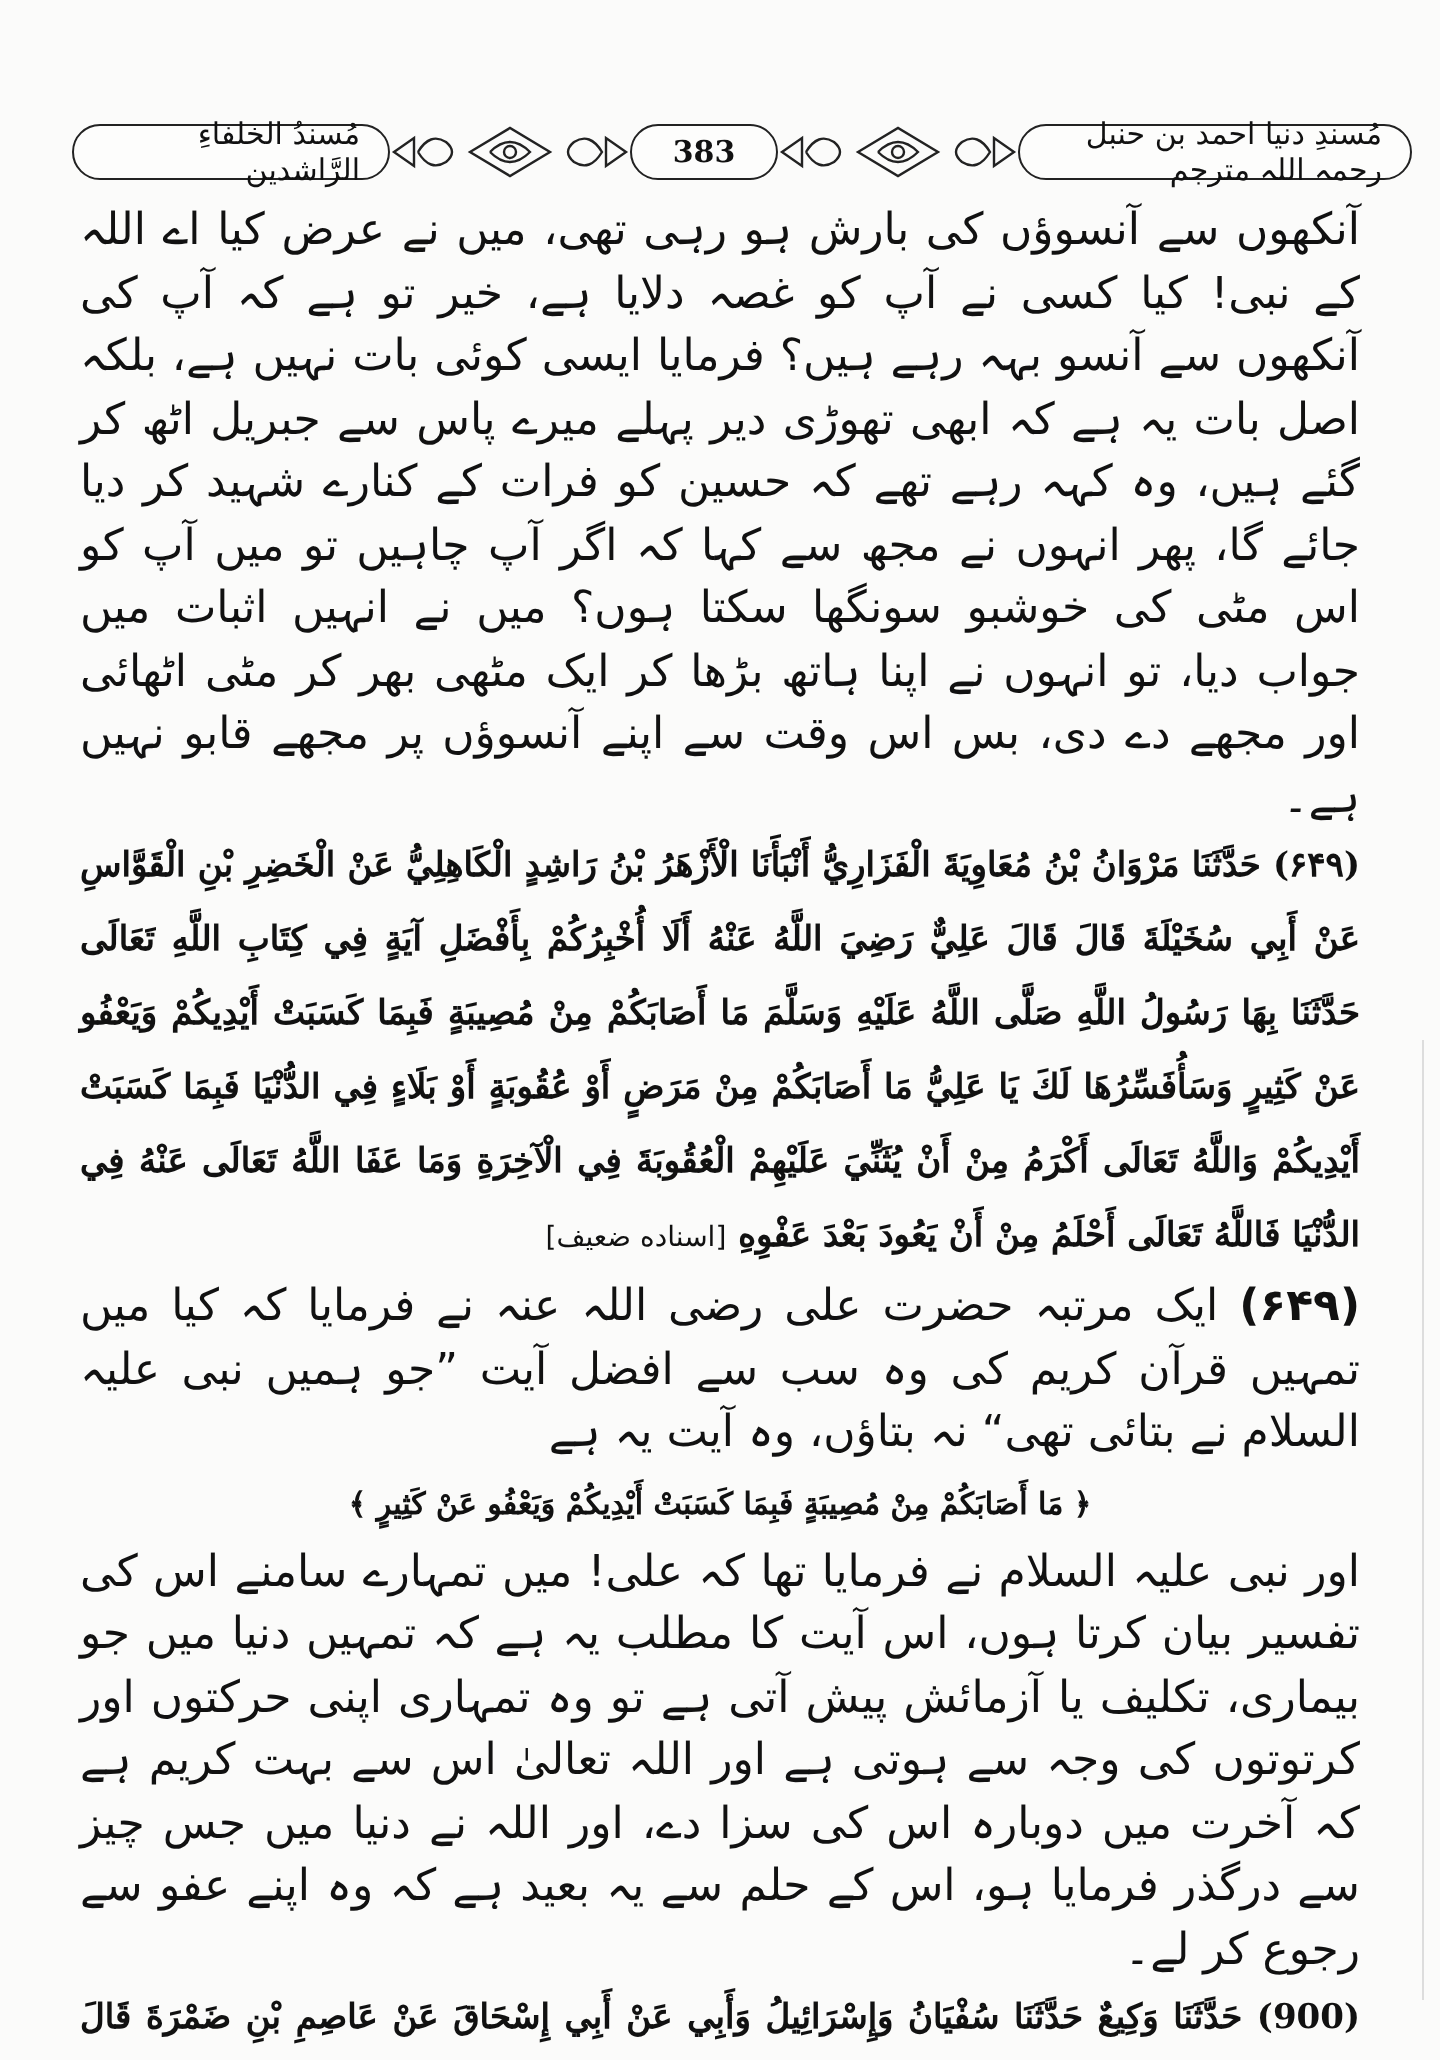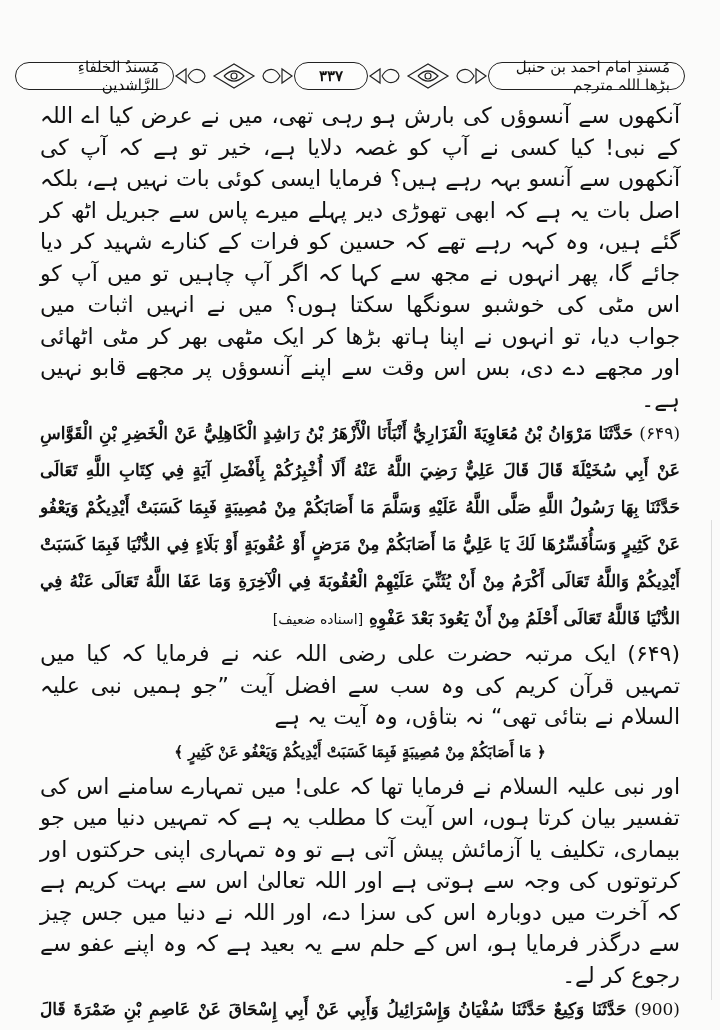--- a/index.html
+++ b/index.html
@@ -2,21 +2,21 @@
 <html><head>
 <meta charset="utf-8">
 <style>
   html, body { margin: 0; padding: 0; }
   body {
     width: 720px; height: 1030px; background: #fbfbfa; position: relative; overflow: hidden;
     font-family: "DejaVu Sans", sans-serif; color: #111;
   }
   .page { position: absolute; left: 0; top: 0; width: 720px; height: 1030px; }
   .header {
-    position: absolute; top: 60px; left: 15px; width: 670px; height: 32px;
+    position: absolute; top: 60px; left: 36px; width: 670px; height: 32px;
     display: flex; align-items: center; justify-content: space-between;
   }
   .cap {
     height: 26px; border: 1.5px solid #222; border-radius: 14px;
     display: flex; align-items: center; justify-content: center;
     font-family: "DejaVu Serif", serif; font-size: 15px; padding: 0 14px; direction: rtl; background: #fdfdfc;
   }
   .cap.left { width: 170px; }
   .cap.right { width: 220px; }
   .cap.center { width: 58px; font-size: 15px; font-weight: bold; }
@@ -24,21 +24,21 @@
   .orn svg { display: block; }
   .body-text {
     position: absolute; left: 40px; right: 40px; top: 100px;
     direction: rtl; text-align: justify;
   }
   .ur { font-family: "DejaVu Sans", sans-serif; font-size: 22px; line-height: 31.5px; }
   .ar { font-family: "DejaVu Serif", serif; font-size: 17px; line-height: 37px; font-weight: bold; }
   .para { margin: 0; }
   .grade { font-family: "DejaVu Sans", sans-serif; font-size: 14px; font-weight: normal; }
   .verse { text-align: center; font-family: "DejaVu Serif", serif; font-weight: bold; font-size: 15px; line-height: 34px; margin: 2px 0; }
-  .num { font-weight: normal; }
+  .num { font-weight: bold; }
   .edge-line { position: absolute; right: 8px; top: 520px; width: 1px; height: 480px; background: #ddd; }
 </style>
 </head>
 <body>
 
 <div class="page">
 
   <div class="header">
     <div class="cap left">مُسندُ الخلفاءِ الرَّاشدين</div>
     <div class="orn">
@@ -47,35 +47,35 @@
           <path d="M2 15 L12 8 L12 22 Z"></path>
           <path d="M14 15 Q20 5 28 10 Q34 15 28 20 Q20 25 14 15"></path>
           <path d="M40 15 L60 3 L80 15 L60 27 Z"></path>
           <path d="M50 15 Q60 5 70 15 Q60 25 50 15"></path>
           <circle cx="60" cy="15" r="3"></circle>
           <path d="M92 10 Q100 5 106 15 Q100 25 92 20 Q86 15 92 10"></path>
           <path d="M118 15 L108 8 L108 22 Z"></path>
         </g>
       </svg>
     </div>
-    <div class="cap center">۳۳۷</div>
+    <div class="cap center">383</div>
     <div class="orn">
       <svg width="120" height="30" viewBox="0 0 120 30">
         <g fill="none" stroke="#222" stroke-width="1.2">
           <path d="M2 15 L12 8 L12 22 Z"></path>
           <path d="M14 15 Q20 5 28 10 Q34 15 28 20 Q20 25 14 15"></path>
           <path d="M40 15 L60 3 L80 15 L60 27 Z"></path>
           <path d="M50 15 Q60 5 70 15 Q60 25 50 15"></path>
           <circle cx="60" cy="15" r="3"></circle>
           <path d="M92 10 Q100 5 106 15 Q100 25 92 20 Q86 15 92 10"></path>
           <path d="M118 15 L108 8 L108 22 Z"></path>
         </g>
       </svg>
     </div>
-    <div class="cap right">مُسندِ امام احمد بن حنبل بڑھا اللہ مترجم</div>
+    <div class="cap right">مُسندِ دنیا احمد بن حنبل رحمہ اللہ مترجم</div>
   </div>
 
   <div class="body-text">
     <p class="para ur">آنکھوں سے آنسوؤں کی بارش ہو رہی تھی، میں نے عرض کیا اے اللہ کے نبی! کیا کسی نے آپ کو غصہ دلایا ہے، خیر تو ہے کہ آپ کی آنکھوں سے آنسو بہہ رہے ہیں؟ فرمایا ایسی کوئی بات نہیں ہے، بلکہ اصل بات یہ ہے کہ ابھی تھوڑی دیر پہلے میرے پاس سے جبریل اٹھ کر گئے ہیں، وہ کہہ رہے تھے کہ حسین کو فرات کے کنارے شہید کر دیا جائے گا، پھر انہوں نے مجھ سے کہا کہ اگر آپ چاہیں تو میں آپ کو اس مٹی کی خوشبو سونگھا سکتا ہوں؟ میں نے انہیں اثبات میں جواب دیا، تو انہوں نے اپنا ہاتھ بڑھا کر ایک مٹھی بھر کر مٹی اٹھائی اور مجھے دے دی، بس اس وقت سے اپنے آنسوؤں پر مجھے قابو نہیں ہے۔</p>
 
     <p class="para ar">
       <span class="num">(۶۴۹)</span>
       <span>حَدَّثَنَا مَرْوَانُ بْنُ مُعَاوِيَةَ الْفَزَارِيُّ أَنْبَأَنَا الْأَزْهَرُ بْنُ رَاشِدٍ الْكَاهِلِيُّ عَنْ الْخَضِرِ بْنِ الْقَوَّاسِ عَنْ أَبِي سُخَيْلَةَ قَالَ قَالَ عَلِيٌّ رَضِيَ اللَّهُ عَنْهُ أَلَا أُخْبِرُكُمْ بِأَفْضَلِ آيَةٍ فِي كِتَابِ اللَّهِ تَعَالَى حَدَّثَنَا بِهَا رَسُولُ اللَّهِ صَلَّى اللَّهُ عَلَيْهِ وَسَلَّمَ مَا أَصَابَكُمْ مِنْ مُصِيبَةٍ فَبِمَا كَسَبَتْ أَيْدِيكُمْ وَيَعْفُو عَنْ كَثِيرٍ وَسَأُفَسِّرُهَا لَكَ يَا عَلِيُّ مَا أَصَابَكُمْ مِنْ مَرَضٍ أَوْ عُقُوبَةٍ أَوْ بَلَاءٍ فِي الدُّنْيَا فَبِمَا كَسَبَتْ أَيْدِيكُمْ وَاللَّهُ تَعَالَى أَكْرَمُ مِنْ أَنْ يُثَنِّيَ عَلَيْهِمْ الْعُقُوبَةَ فِي الْآخِرَةِ وَمَا عَفَا اللَّهُ تَعَالَى عَنْهُ فِي الدُّنْيَا فَاللَّهُ تَعَالَى أَحْلَمُ مِنْ أَنْ يَعُودَ بَعْدَ عَفْوِهِ</span>
       <span class="grade">[اسناده ضعيف]</span>
     </p>

